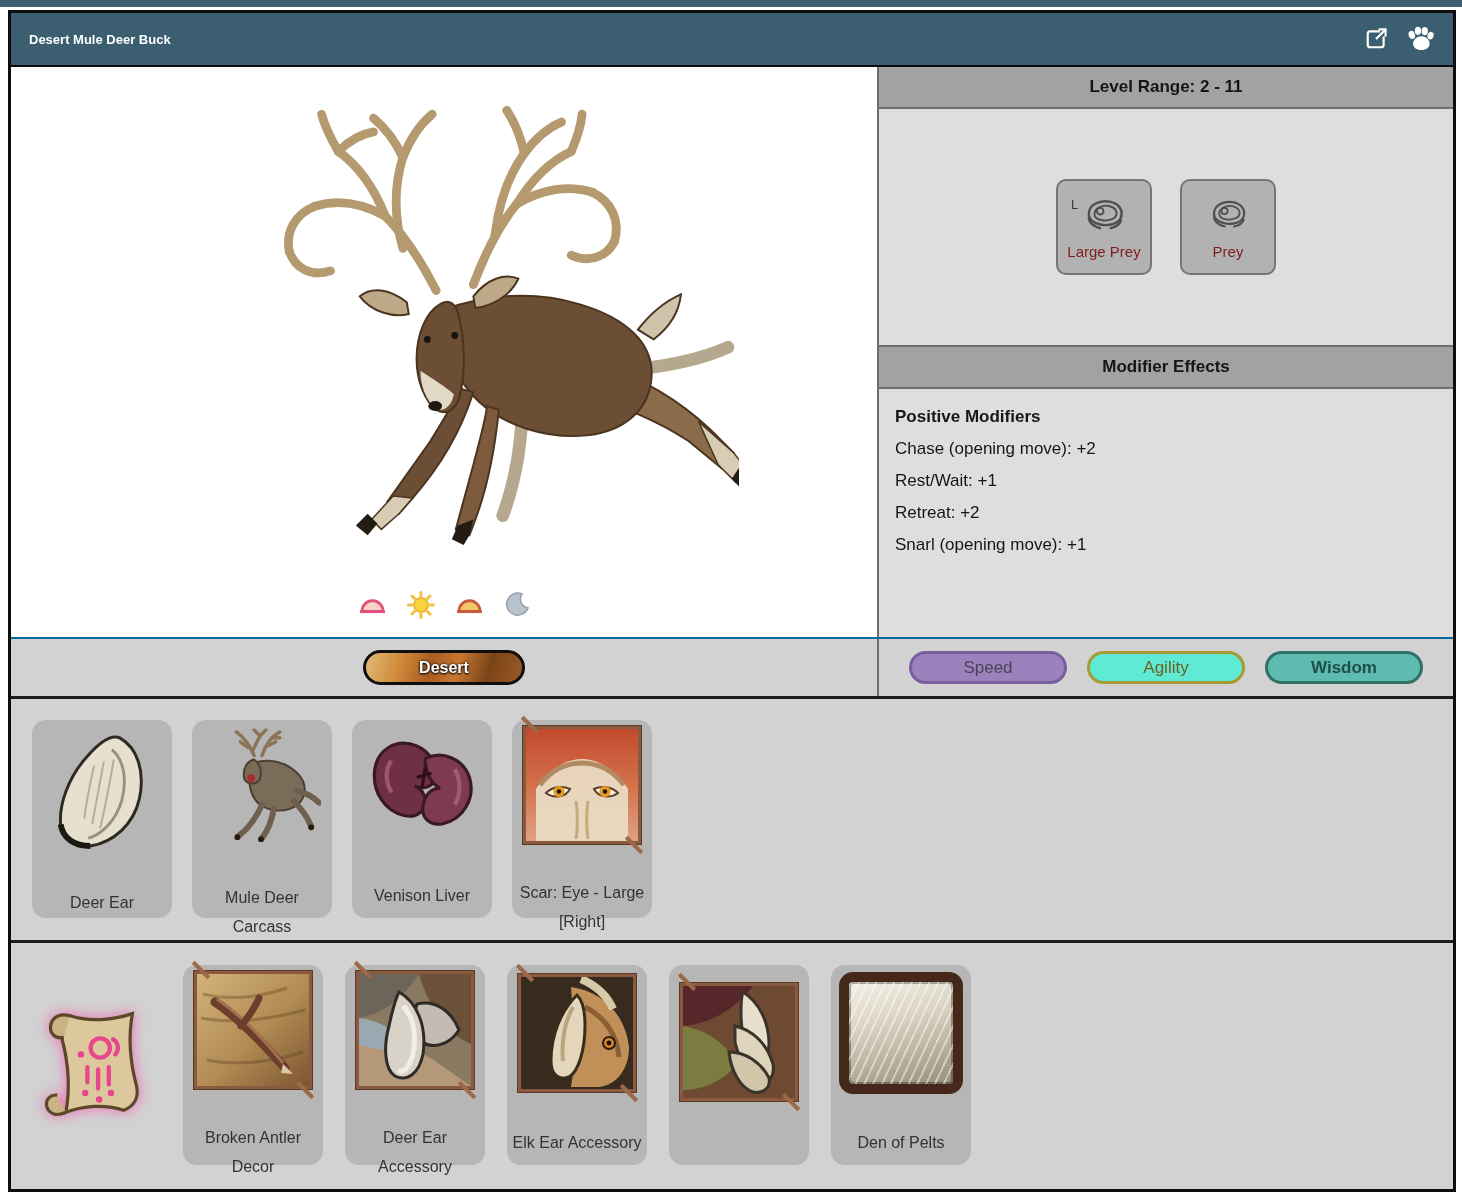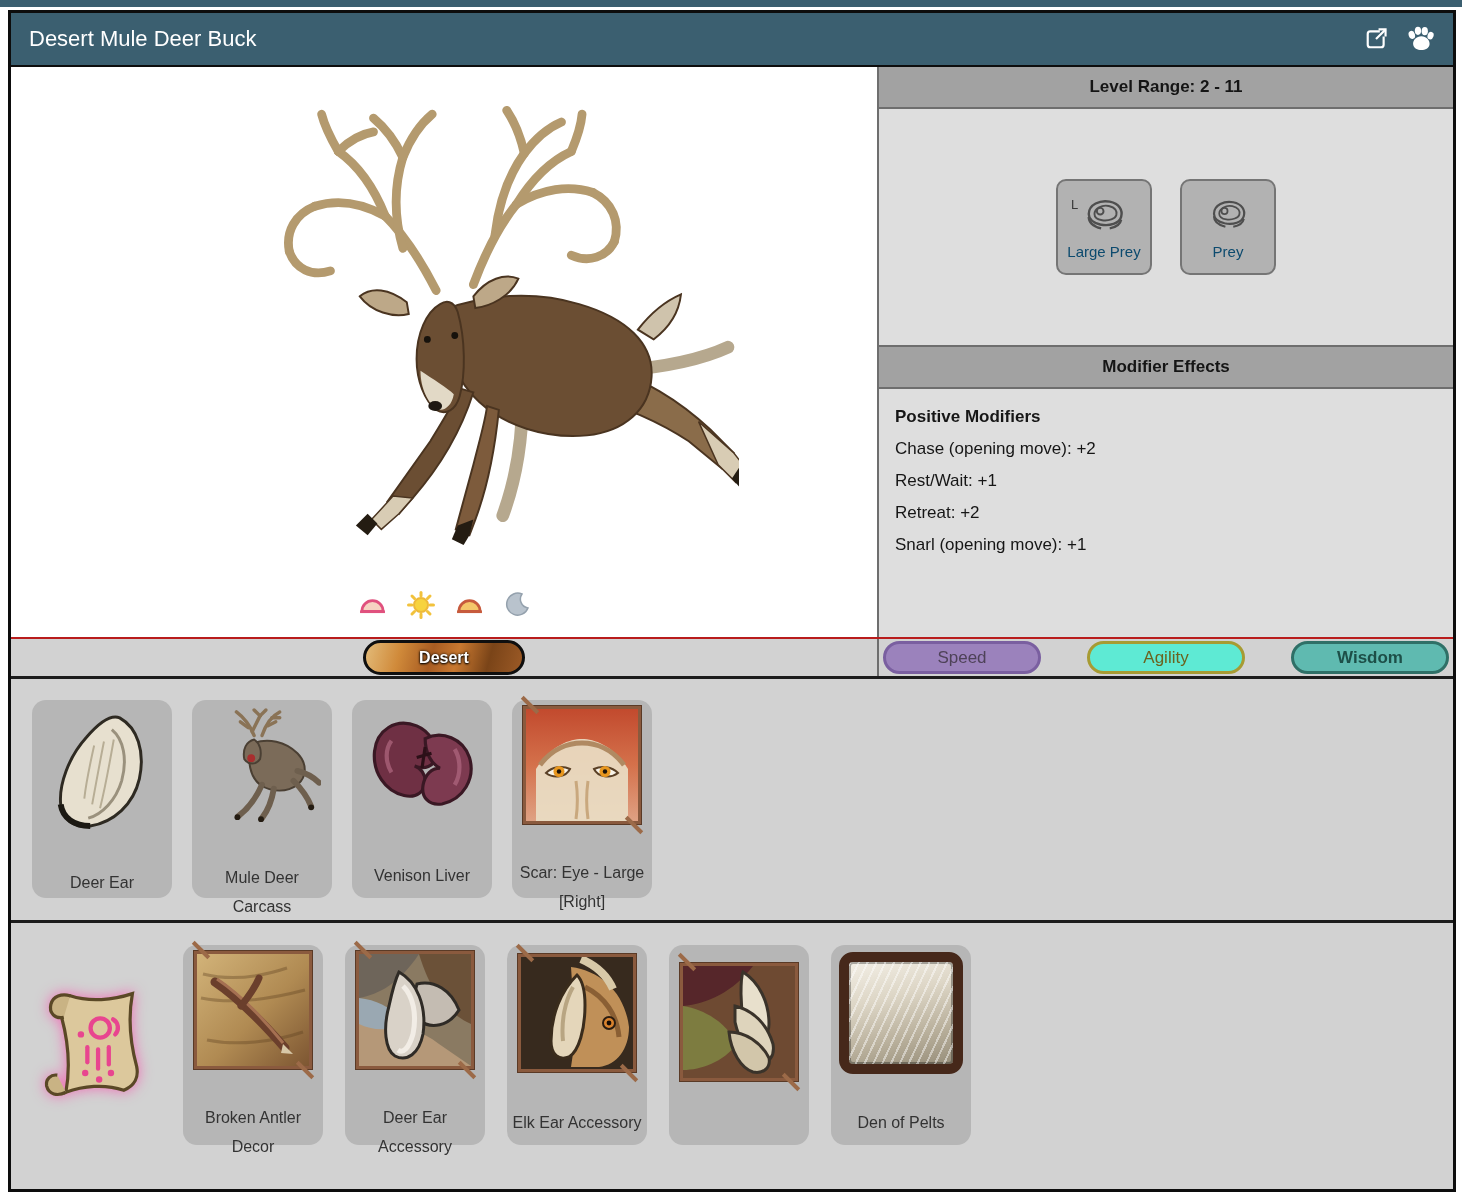--- a/index.html
+++ b/index.html
@@ -11,21 +11,21 @@
     position:absolute; left:8px; top:10px; width:1448px; height:1182px;
     border:3px solid #0d0d0d; background:#d2d2d2;
     display:flex; flex-direction:column; overflow:hidden;
   }
 
   
   .titlebar {
     height:54px; background:#3b5f70; border-bottom:2px solid #0d0d0d;
     display:flex; align-items:center; padding:0 18px; flex:0 0 auto;
   }
-  .titlebar .title { color:#ffffff; font-weight:normal; font-size:22px; }
+  .titlebar .title { color:#ffffff; font-weight:bold; font-size:13px; }
   .titlebar .spacer { flex:1; }
   .tb-icon { width:30px; height:30px; display:flex; align-items:center; justify-content:center; margin-left:14px; cursor:pointer; }
 
   
   .content { display:flex; height:570px; flex:0 0 auto; }
   .left-panel { width:866px; background:#ffffff; position:relative; }
   .deer-art { position:absolute; left:138px; top:10px; }
   .tod-row { position:absolute; bottom:18px; left:50%; transform:translateX(-50%); display:flex; gap:20px; align-items:center; }
   .tod-row span { display:flex; }
 
@@ -36,30 +36,30 @@
   }
   .panel-header.mod { border-top:2px solid #6e6e6e; }
 
   .prey-area { height:236px; display:flex; justify-content:center; align-items:flex-start; gap:28px; padding-top:70px; flex:0 0 auto; }
   .prey-btn {
     width:96px; height:96px; background:#b2b2b2; border:2px solid #757575; border-radius:10px;
     display:flex; flex-direction:column; align-items:center; justify-content:center; cursor:pointer;
   }
   .prey-icon-wrap { position:relative; height:44px; display:flex; align-items:center; }
   .prey-badge { position:absolute; left:-10px; top:2px; font-size:13px; color:#3a3a3a; }
-  .prey-label { font-size:15px; color:#0c4a6e; margin-top:4px; }
+  .prey-label { font-size:15px; color:#7f1d1d; margin-top:4px; }
 
   .modifiers { padding:18px 16px; font-size:17px; color:#161616; }
   .mod-title { font-weight:bold; margin-bottom:12px; }
   .mod-line { margin-bottom:12px; }
 
   
-  .band { height:42px; display:flex; border-top:2px solid #b91c1c; border-bottom:3px solid #1c1c1c; flex:0 0 auto; }
+  .band { height:62px; display:flex; border-top:2px solid #0369a1; border-bottom:3px solid #1c1c1c; flex:0 0 auto; }
   .band-left { width:866px; display:flex; align-items:center; justify-content:center; }
-  .band-right { flex:1; border-left:2px solid #6e6e6e; display:flex; align-items:center; justify-content:space-between; padding:16px 4px; }
+  .band-right { flex:1; border-left:2px solid #6e6e6e; display:flex; align-items:center; justify-content:center; padding:16px 4px;gap:20px; }
   .desert-btn {
     width:162px; height:35px; border-radius:18px; border:3px solid #0f0f0f;
     background:linear-gradient(105deg,#e3bb79 0%,#d08a3a 22%,#a85c22 42%,#c87830 58%,#7a4418 78%,#9c5a26 100%);
     color:#fff; font-weight:bold; font-size:16px; display:flex; align-items:center; justify-content:center;
     text-shadow:0 0 3px #000, 0 1px 2px #000; cursor:pointer;
   }
   .stat-pill {
     width:158px; height:33px; border-radius:17px; display:flex; align-items:center; justify-content:center;
     font-size:17px; border:3px solid; cursor:pointer;
   }

